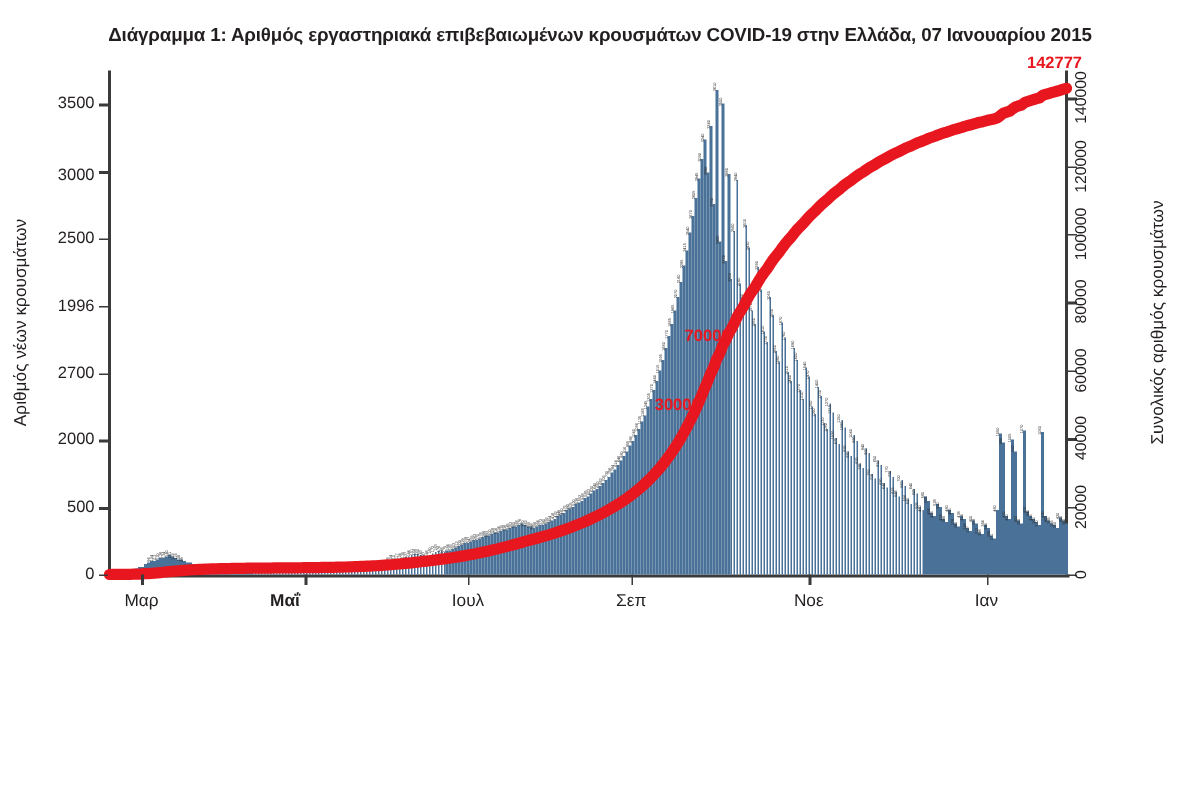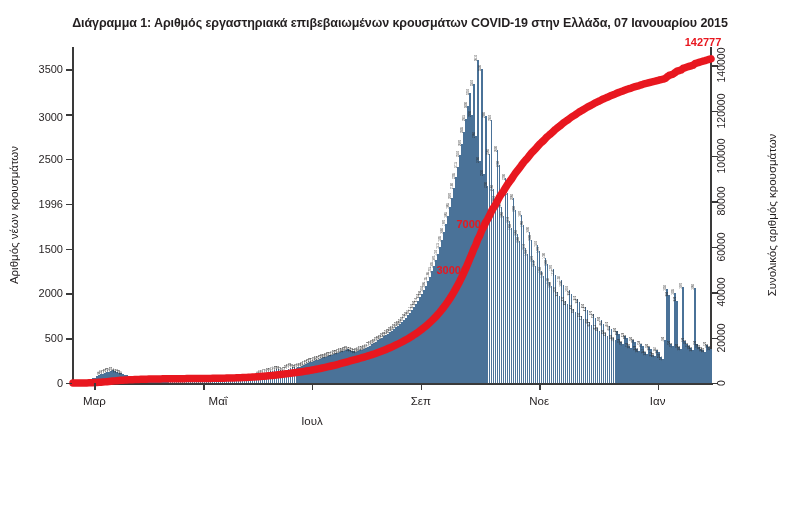--- a/index.html
+++ b/index.html
@@ -717,21 +717,21 @@
       </div>
 
     <div id="yticks-left">
         <div class="ytick" style="top: 336px;"></div>
         <div class="ytick-label" style="top: 336px;">0</div>
         <div class="ytick" style="top: 291.2px;"></div>
         <div class="ytick-label" style="top: 291.2px;">500</div>
         <div class="ytick" style="top: 246.4px;"></div>
         <div class="ytick-label" style="top: 246.4px;">2000</div>
         <div class="ytick" style="top: 201.6px;"></div>
-        <div class="ytick-label" style="top: 201.6px;">1500</div>
+        <div class="ytick-label" style="top: 201.6px;">2700</div>
         <div class="ytick" style="top: 156.8px;"></div>
         <div class="ytick-label" style="top: 156.8px;">1996</div>
         <div class="ytick" style="top: 112px;"></div>
         <div class="ytick-label" style="top: 112px;">2500</div>
         <div class="ytick" style="top: 67.2px;"></div>
         <div class="ytick-label" style="top: 70px;">3000</div>
         <div class="ytick" style="top: 22.4px;"></div>
         <div class="ytick-label" style="top: 22.4px;">3500</div>
       </div>
     <div id="yticks-right">
@@ -749,23 +749,23 @@
         <div class="ytick-r-label" style="top: 108.973px;">100000</div>
         <div class="ytick-r" style="top: 63.5676px;"></div>
         <div class="ytick-r-label" style="top: 63.5676px;">120000</div>
         <div class="ytick-r" style="top: 18.1622px;"></div>
         <div class="ytick-r-label" style="top: 18.1622px;">140000</div>
       </div>
     <div id="xticks">
         <div class="xtick" style="left: 22.4px;"></div>
         <div class="xtick-label" style="left: 22.4px;">Μαρ</div>
         <div class="xtick" style="left: 131.2px;"></div>
-        <div class="xtick-label" style="left: 146px;">Μαΐ</div>
+        <div class="xtick-label" style="left: 118px; font-weight: bold;">Μαΐ</div>
         <div class="xtick" style="left: 240px;"></div>
-        <div class="xtick-label" style="left: 240px; margin-top: 20px;">Ιουλ</div>
+        <div class="xtick-label" style="left: 240px;">Ιουλ</div>
         <div class="xtick" style="left: 348.8px;"></div>
         <div class="xtick-label" style="left: 348.8px;">Σεπ</div>
         <div class="xtick" style="left: 467.2px;"></div>
         <div class="xtick-label" style="left: 467.2px;">Νοε</div>
         <div class="xtick" style="left: 585.6px;"></div>
         <div class="xtick-label" style="left: 585.6px;">Ιαν</div>
       </div>
   </div>
 
 <div id="end-label" style="left: 703.003px; top: 35.8576px;">142777</div>

